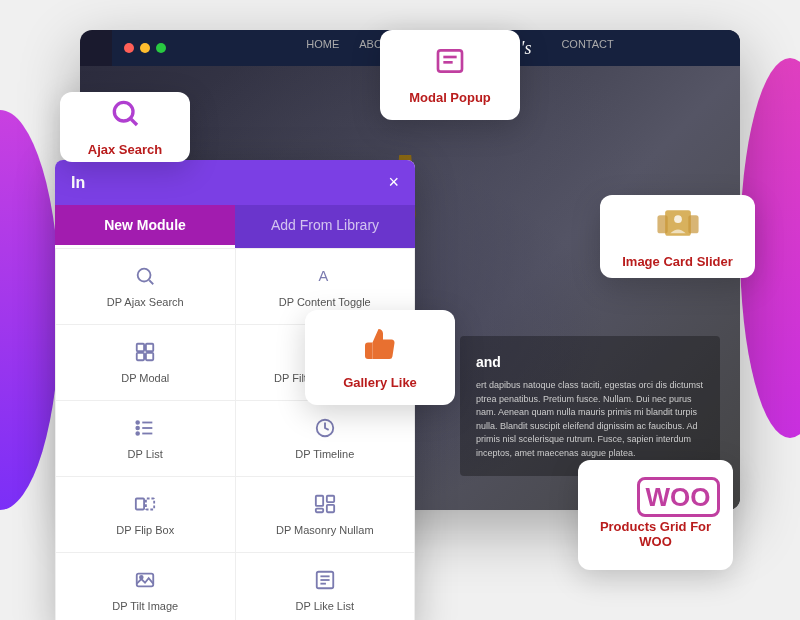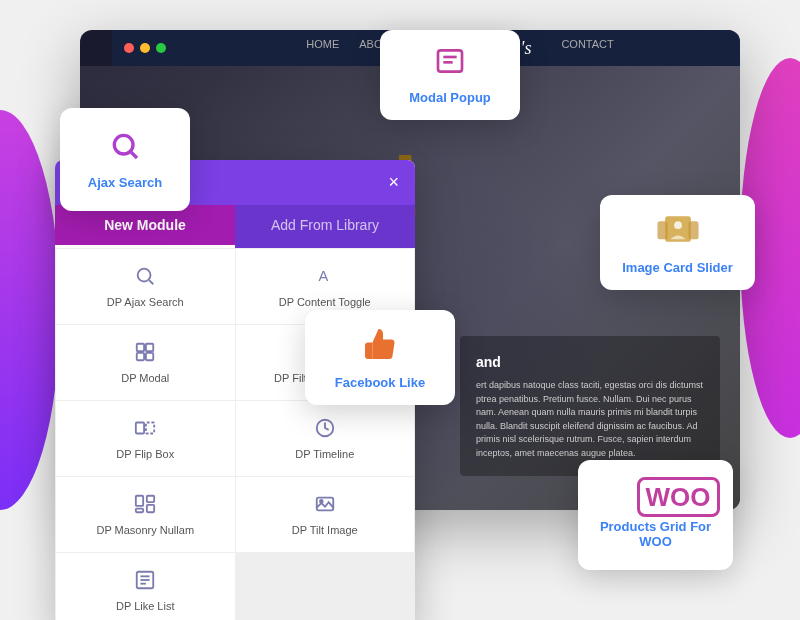--- a/index.html
+++ b/index.html
@@ -218,30 +218,30 @@
       gap: 6px;
       z-index: 15;
       padding: 14px 16px;
     }
     .float-card-icon {
       font-size: 28px;
     }
     .float-card-label {
       font-size: 13px;
       font-weight: 600;
-      color: #3b82f6;
+      color: #b91c1c;
       text-align: center;
     }
 
     
     .card-ajax-search {
-      top: 108px;
+      top: 92px;
       left: 60px;
       width: 130px;
-      height: 103px;
+      height: 70px;
     }
     .card-ajax-search .float-card-icon { color: #b03fd0; }
 
     
     .card-modal-popup {
       top: 30px;
       left: 380px;
       width: 140px;
       height: 90px;
     }
@@ -254,21 +254,21 @@
       width: 150px;
       height: 95px;
     }
     .card-facebook-like .float-card-icon { color: #e87030; }
 
     
     .card-image-slider {
       top: 195px;
       left: 600px;
       width: 155px;
-      height: 95px;
+      height: 83px;
     }
     .card-image-slider .float-card-icon { color: #8b6520; }
 
     
     .card-products-woo {
       top: 460px;
       left: 578px;
       width: 155px;
       height: 110px;
     }
@@ -362,39 +362,52 @@
       <span class="module-icon">
         <svg viewBox="0 0 24 24" fill="none" stroke="#7b7bb0" stroke-width="2" width="22" height="22">
           <line x1="3" y1="6" x2="21" y2="6"></line>
           <line x1="3" y1="12" x2="21" y2="12"></line>
           <line x1="3" y1="18" x2="21" y2="18"></line>
         </svg>
       </span>
       <span class="module-label">DP Filterable Gallery</span>
     </div>
 
+    <div class="module-item">
+      <span class="module-icon">
+        <svg viewBox="0 0 24 24" fill="none" stroke="#7b7bb0" stroke-width="2" width="22" height="22">
+          <line x1="9" y1="6" x2="20" y2="6"></line>
+          <line x1="9" y1="12" x2="20" y2="12"></line>
+          <line x1="9" y1="18" x2="20" y2="18"></line>
+          <circle cx="4" cy="6" r="1.5" fill="#7b7bb0"></circle>
+          <circle cx="4" cy="12" r="1.5" fill="#7b7bb0"></circle>
+          <circle cx="4" cy="18" r="1.5" fill="#7b7bb0"></circle>
+        </svg>
+      </span>
+      <span class="module-label">DP List</span>
+    </div>
+
+    <div class="module-item">
+      <span class="module-icon">
+        <svg viewBox="0 0 24 24" fill="none" stroke="#7b7bb0" stroke-width="2" width="22" height="22">
+          <circle cx="12" cy="12" r="9"></circle>
+          <polyline points="12 6 12 12 16 14"></polyline>
+        </svg>
+      </span>
+      <span class="module-label">DP Timeline</span>
+    </div>
 
     <div class="module-item">
       <span class="module-icon">
         <svg viewBox="0 0 24 24" fill="none" stroke="#7b7bb0" stroke-width="2" width="22" height="22">
           <rect x="2" y="6" width="9" height="12" rx="1"></rect>
           <rect x="13" y="6" width="9" height="12" rx="1" stroke-dasharray="3,2"></rect>
         </svg>
       </span>
       <span class="module-label">DP Flip Box</span>
-    </div>
-
-    <div class="module-item">
-      <span class="module-icon">
-        <svg viewBox="0 0 24 24" fill="none" stroke="#7b7bb0" stroke-width="2" width="22" height="22">
-          <circle cx="12" cy="12" r="9"></circle>
-          <polyline points="12 6 12 12 16 14"></polyline>
-        </svg>
-      </span>
-      <span class="module-label">DP Timeline</span>
     </div>
 
     <div class="module-item">
       <span class="module-icon">
         <svg viewBox="0 0 24 24" fill="none" stroke="#7b7bb0" stroke-width="2" width="22" height="22">
           <rect x="2" y="3" width="8" height="11" rx="1"></rect>
           <rect x="14" y="3" width="8" height="7" rx="1"></rect>
           <rect x="14" y="13" width="8" height="8" rx="1"></rect>
           <rect x="2" y="17" width="8" height="4" rx="1"></rect>
         </svg>
@@ -449,21 +462,21 @@
   <span class="float-card-label">Modal Popup</span>
 </div>
 
 <div class="float-card card-facebook-like">
   <span class="float-card-icon">
     <svg viewBox="0 0 24 24" fill="#e87030" width="36" height="36">
       <path d="M14 9V5a3 3 0 0 0-3-3l-4 9v11h11.28a2 2 0 0 0 2-1.7l1.38-9a2 2 0 0 0-2-2.3H14z"></path>
       <path d="M7 22H4a2 2 0 0 1-2-2v-7a2 2 0 0 1 2-2h3" fill="#e87030"></path>
     </svg>
   </span>
-  <span class="float-card-label">Facebook Like</span>
+  <span class="float-card-label">Gallery Like</span>
 </div>
 
 <div class="float-card card-image-slider">
   <span class="float-card-icon">
     <svg viewBox="0 0 36 28" fill="none" width="50" height="36">
 
       <rect x="8" y="4" width="20" height="20" rx="2" fill="#d4a84b" opacity="0.9"></rect>
 
       <rect x="2" y="8" width="8" height="14" rx="2" fill="#c8963a" opacity="0.7"></rect>
 

